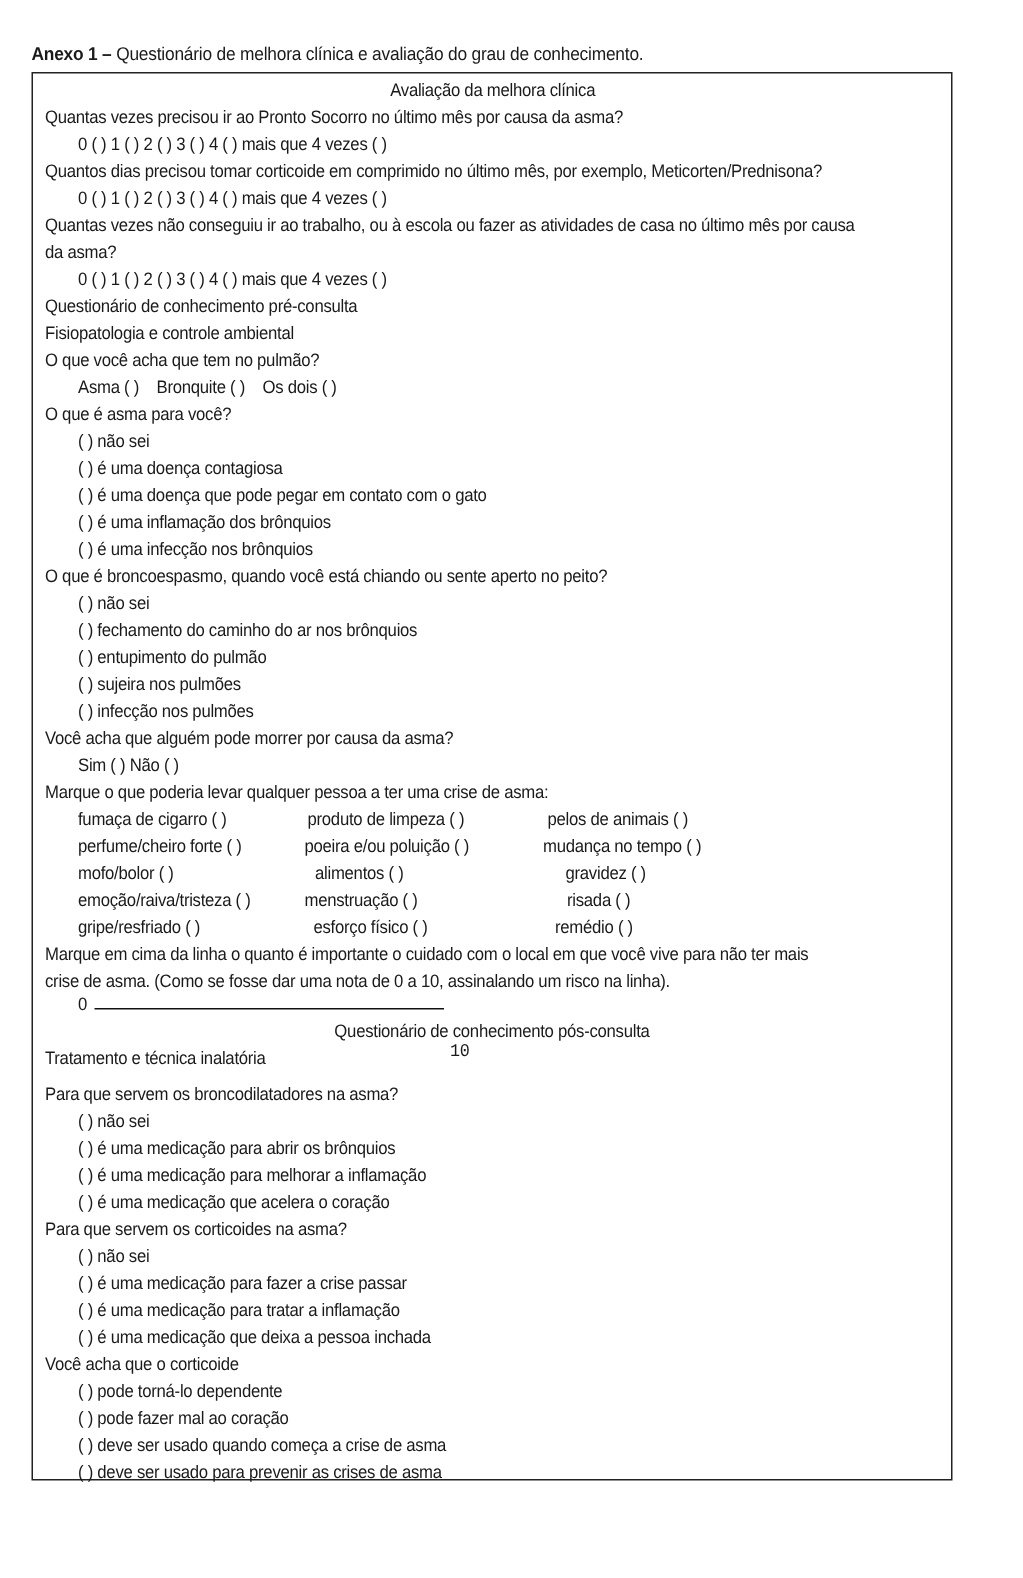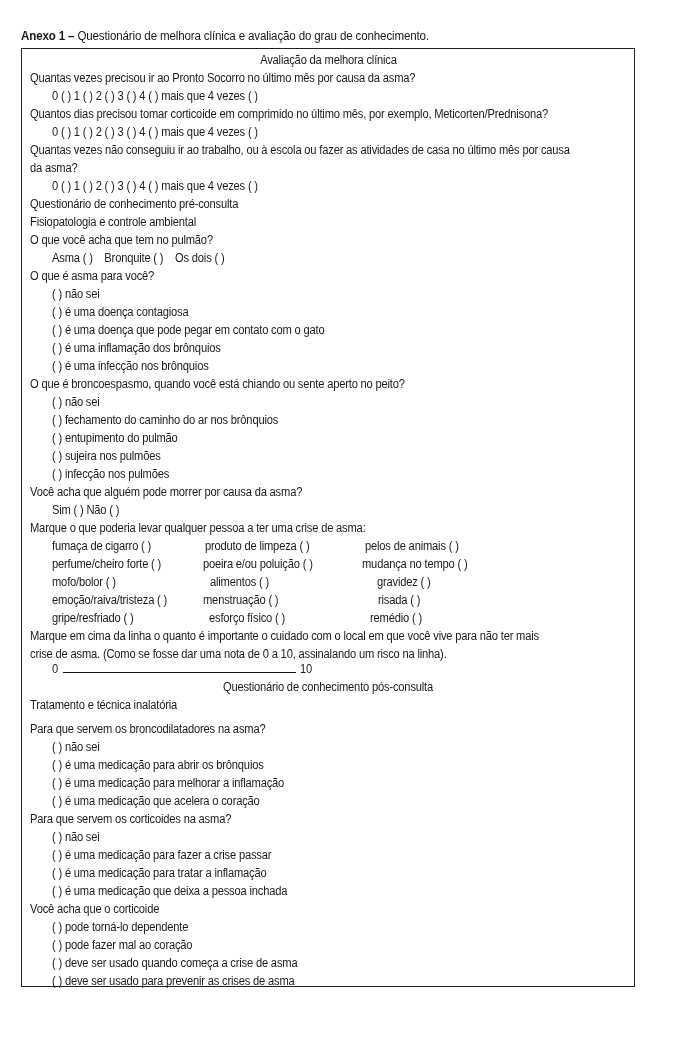--- a/index.html
+++ b/index.html
@@ -138,21 +138,21 @@
 <div class="trig" style="left:378px; top:593px;">risada (   )</div>
 
 <div class="trig" style="left:52px; top:611px;">gripe/resfriado (   )</div>
 <div class="trig" style="left:209px; top:611px;">esforço físico (   )</div>
 <div class="trig" style="left:370px; top:611px;">remédio (   )</div>
 
 <div class="line" style="top:629px;">Marque em cima da linha o quanto é importante o cuidado com o local em que você vive para não ter mais</div>
 <div class="line" style="top:647px;">crise de asma. (Como se fosse dar uma nota de 0 a 10, assinalando um risco na linha).</div>
 <div class="line" style="left:52px; top:662px;">0</div>
 <div class="scale-line"></div>
-<div class="line" style="left:300px; top:662px;">10</div>
+<div class="line" style="left:300px; top:694px;font-family:Liberation Mono, monospace;">10</div>
 
 <div class="line center" style="top:680px;"><span>Questionário de conhecimento pós-consulta</span></div>
 <div class="line" style="top:698px;">Tratamento e técnica inalatória</div>
 
 <div class="line" style="top:722px;">Para que servem os broncodilatadores na asma?</div>
 <div class="line ind" style="top:740px;">(   ) não sei</div>
 <div class="line ind" style="top:758px;">(   ) é uma medicação para abrir os brônquios</div>
 <div class="line ind" style="top:776px;">(   ) é uma medicação para melhorar a inflamação</div>
 <div class="line ind" style="top:794px;">(   ) é uma medicação que acelera o coração</div>
 

